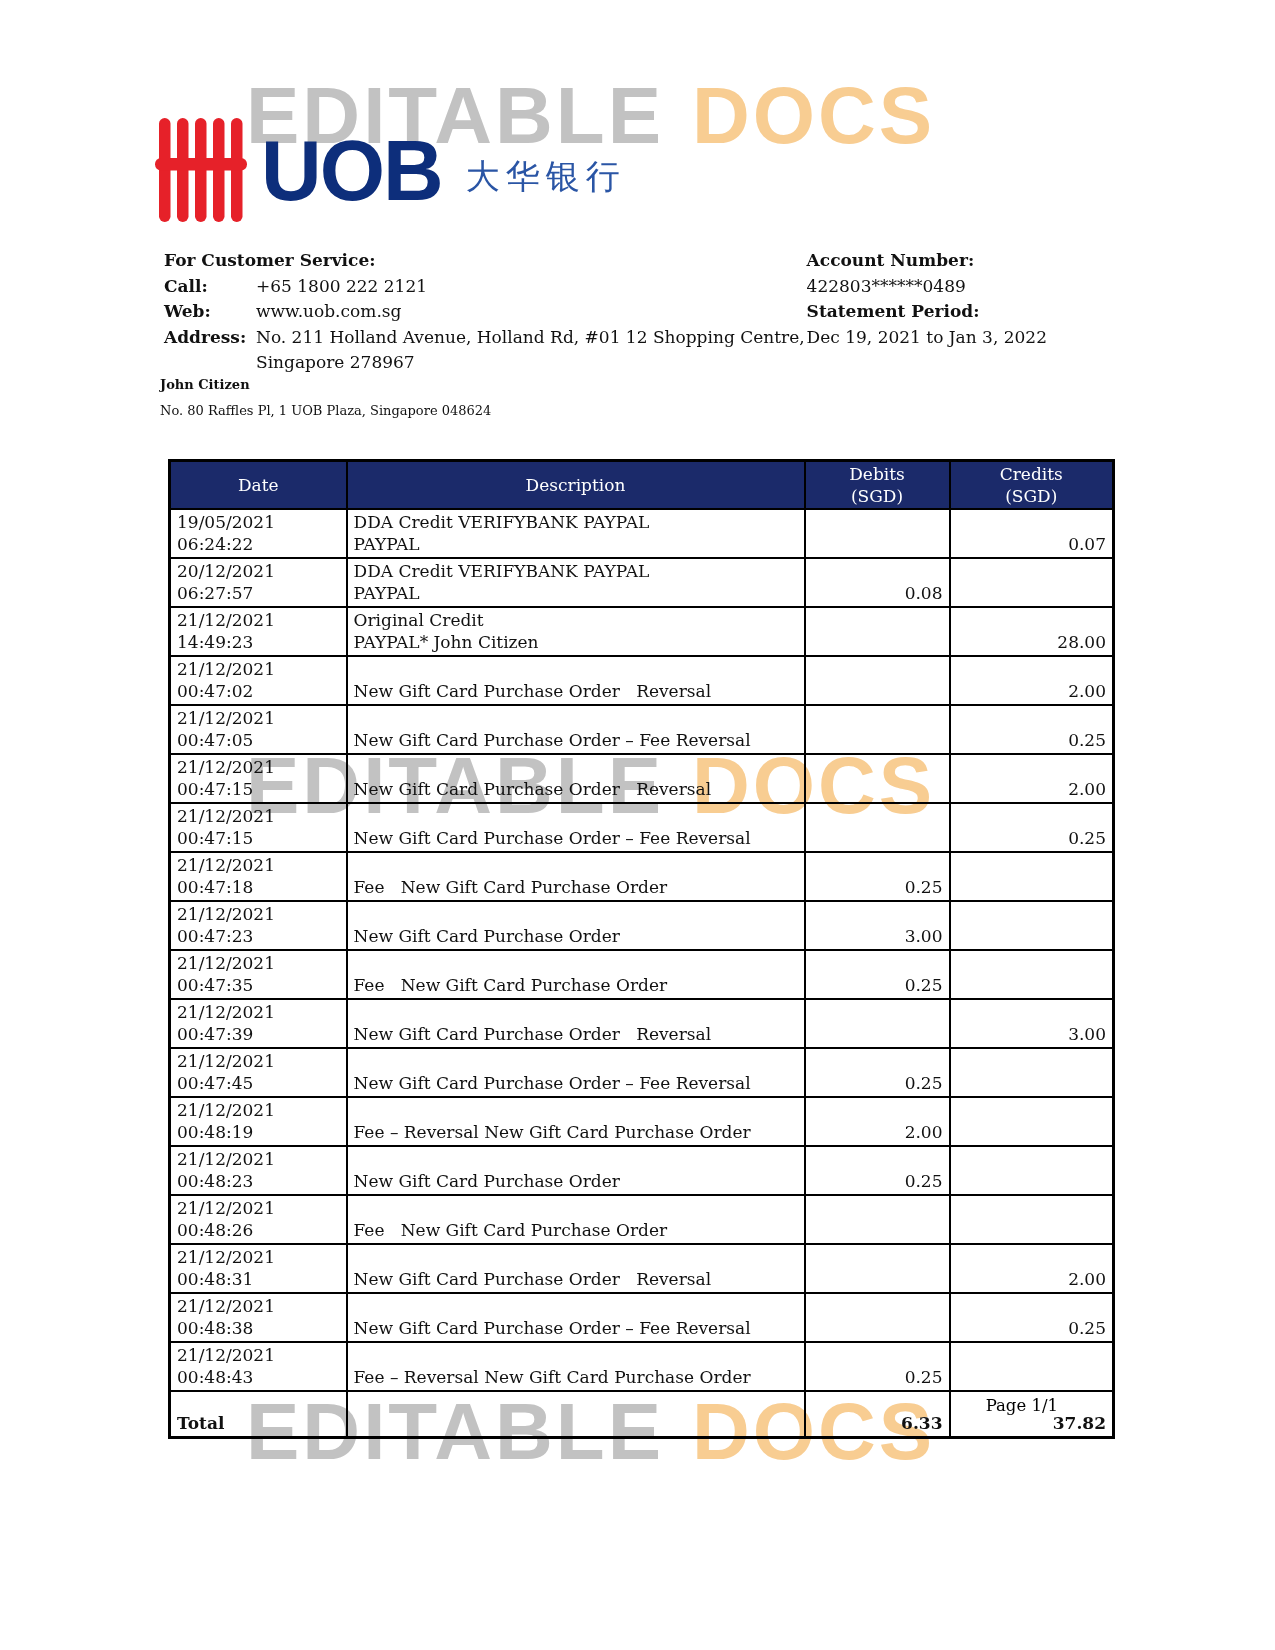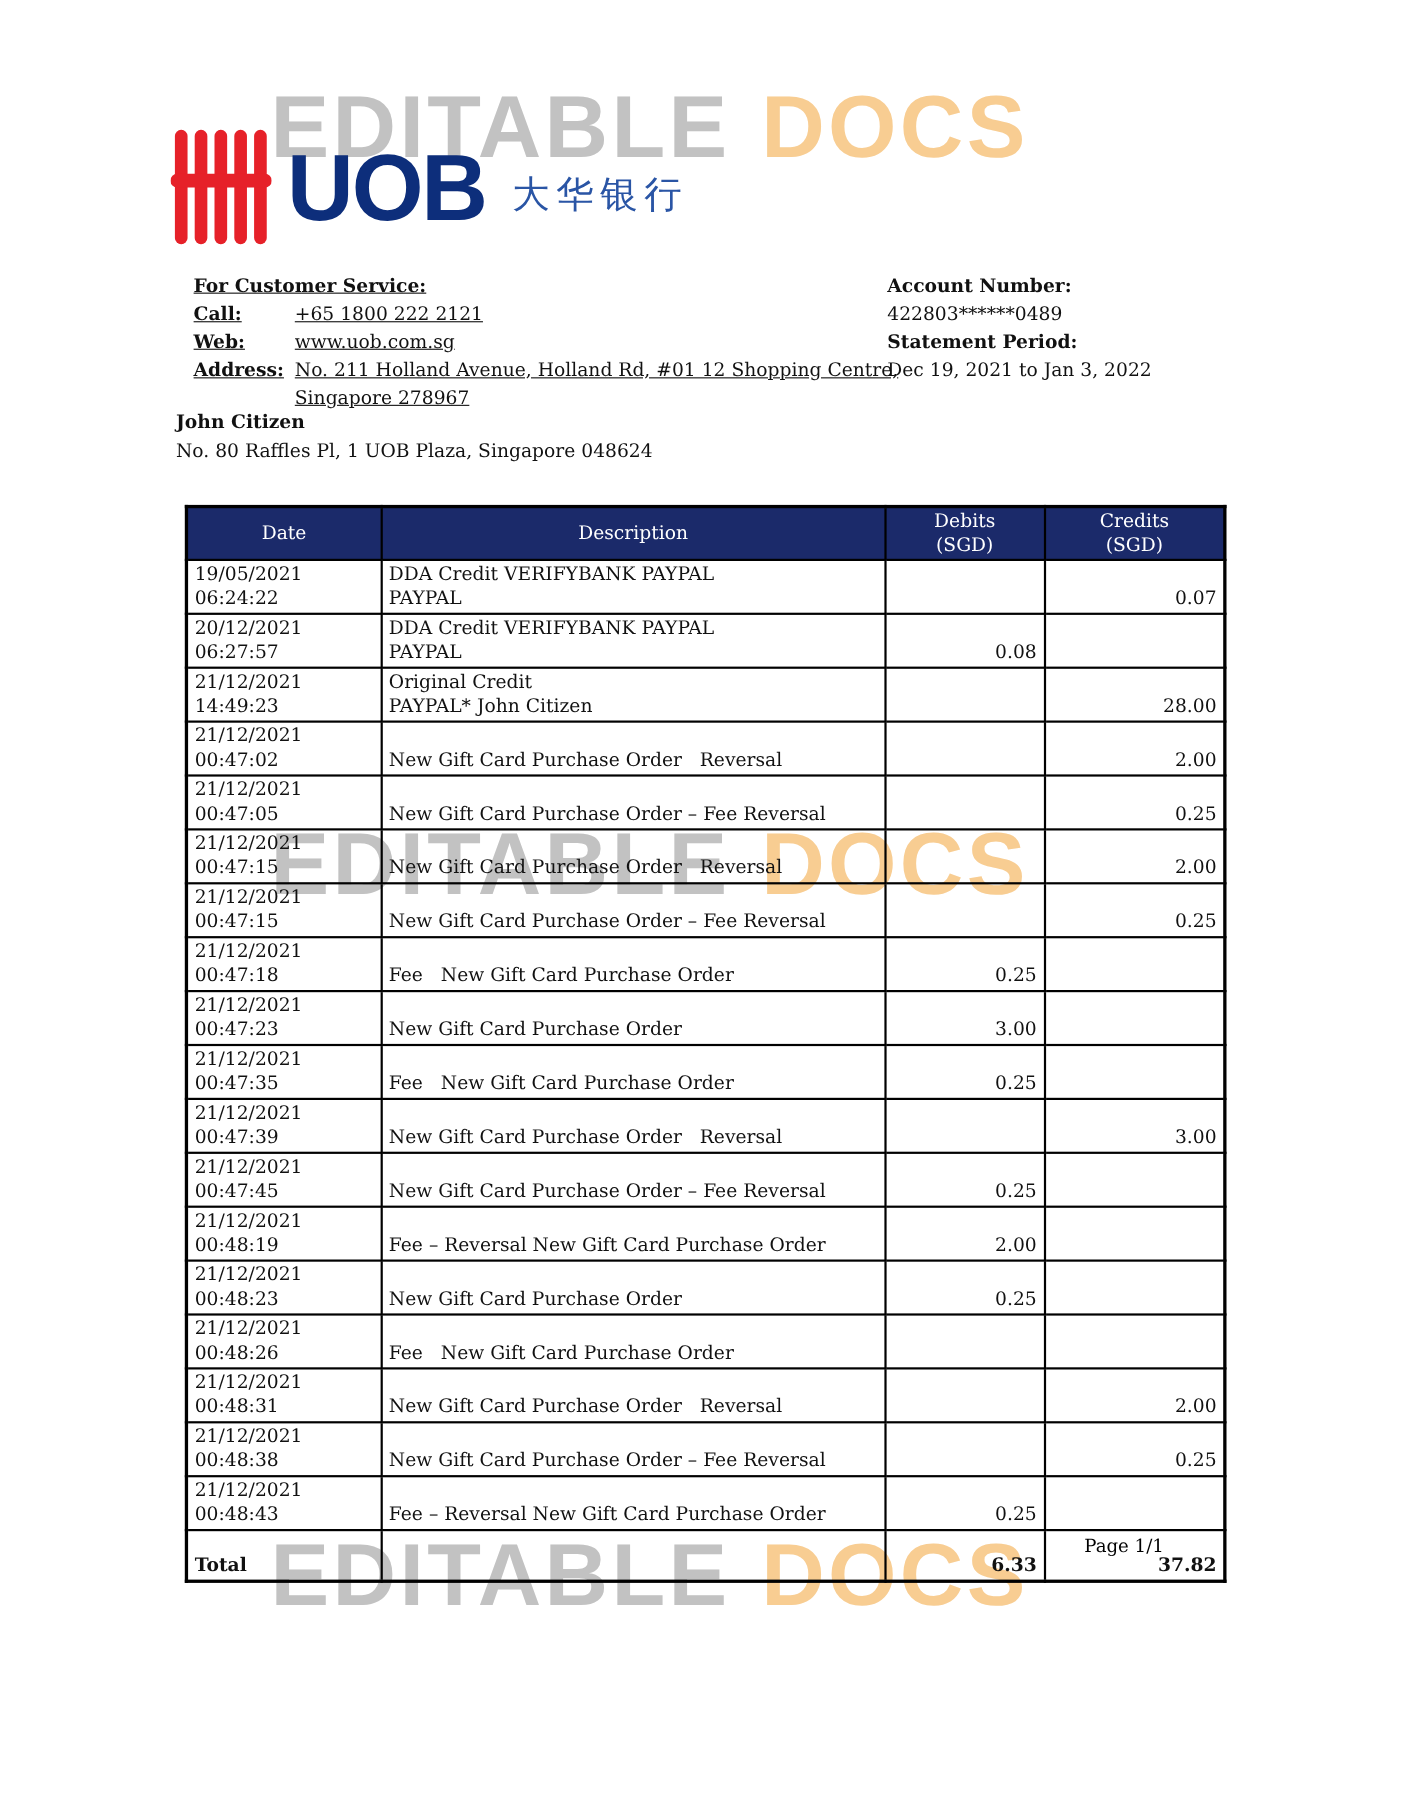--- a/index.html
+++ b/index.html
@@ -26,28 +26,28 @@
   .uob-text{
     font-family:"Liberation Sans","DejaVu Sans",sans-serif;
     font-weight:700;font-size:84px;line-height:84px;color:#0d2e7b;
     margin-left:14px;letter-spacing:-2px;transform:scaleY(1.02);
   }
   .uob-cn{
     font-family:"DejaVu Sans",sans-serif;
     font-size:34px;color:#2a55a5;margin-left:24px;margin-top:14px;letter-spacing:6px;
   }
   
-  .contact{position:absolute;top:248px;left:176px;z-index:1;font-size:17px;line-height:25.5px;text-decoration:underline;}
+  .contact{position:absolute;top:248px;left:164px;z-index:1;font-size:17px;line-height:25.5px;}
   .contact .heading{font-weight:700;}
   .contact-grid{display:grid;grid-template-columns:92px auto;}
   .contact-grid .lbl{font-weight:700;}
   .contact-grid .val{white-space:pre-wrap;}
   .account{position:absolute;top:248px;right:228px;z-index:1;font-size:17px;line-height:25.5px;text-align:left;}
   .account .lbl{font-weight:700;}
-  .customer{position:absolute;top:372px;left:160px;z-index:1;font-size:17px;line-height:25.5px;}
+  .customer{position:absolute;top:372px;left:160px;z-index:1;font-size:13px;line-height:25.5px;}
   .customer .name{font-weight:700;}
   
   table.stmt{
     position:absolute;top:459px;left:168px;z-index:1;
     width:944px;border-collapse:collapse;table-layout:fixed;
     font-size:17px;line-height:22px;
     background:transparent;
   }
   table.stmt td,table.stmt th{border:2px solid #000;}
   table.stmt{border:3px solid #000;}

